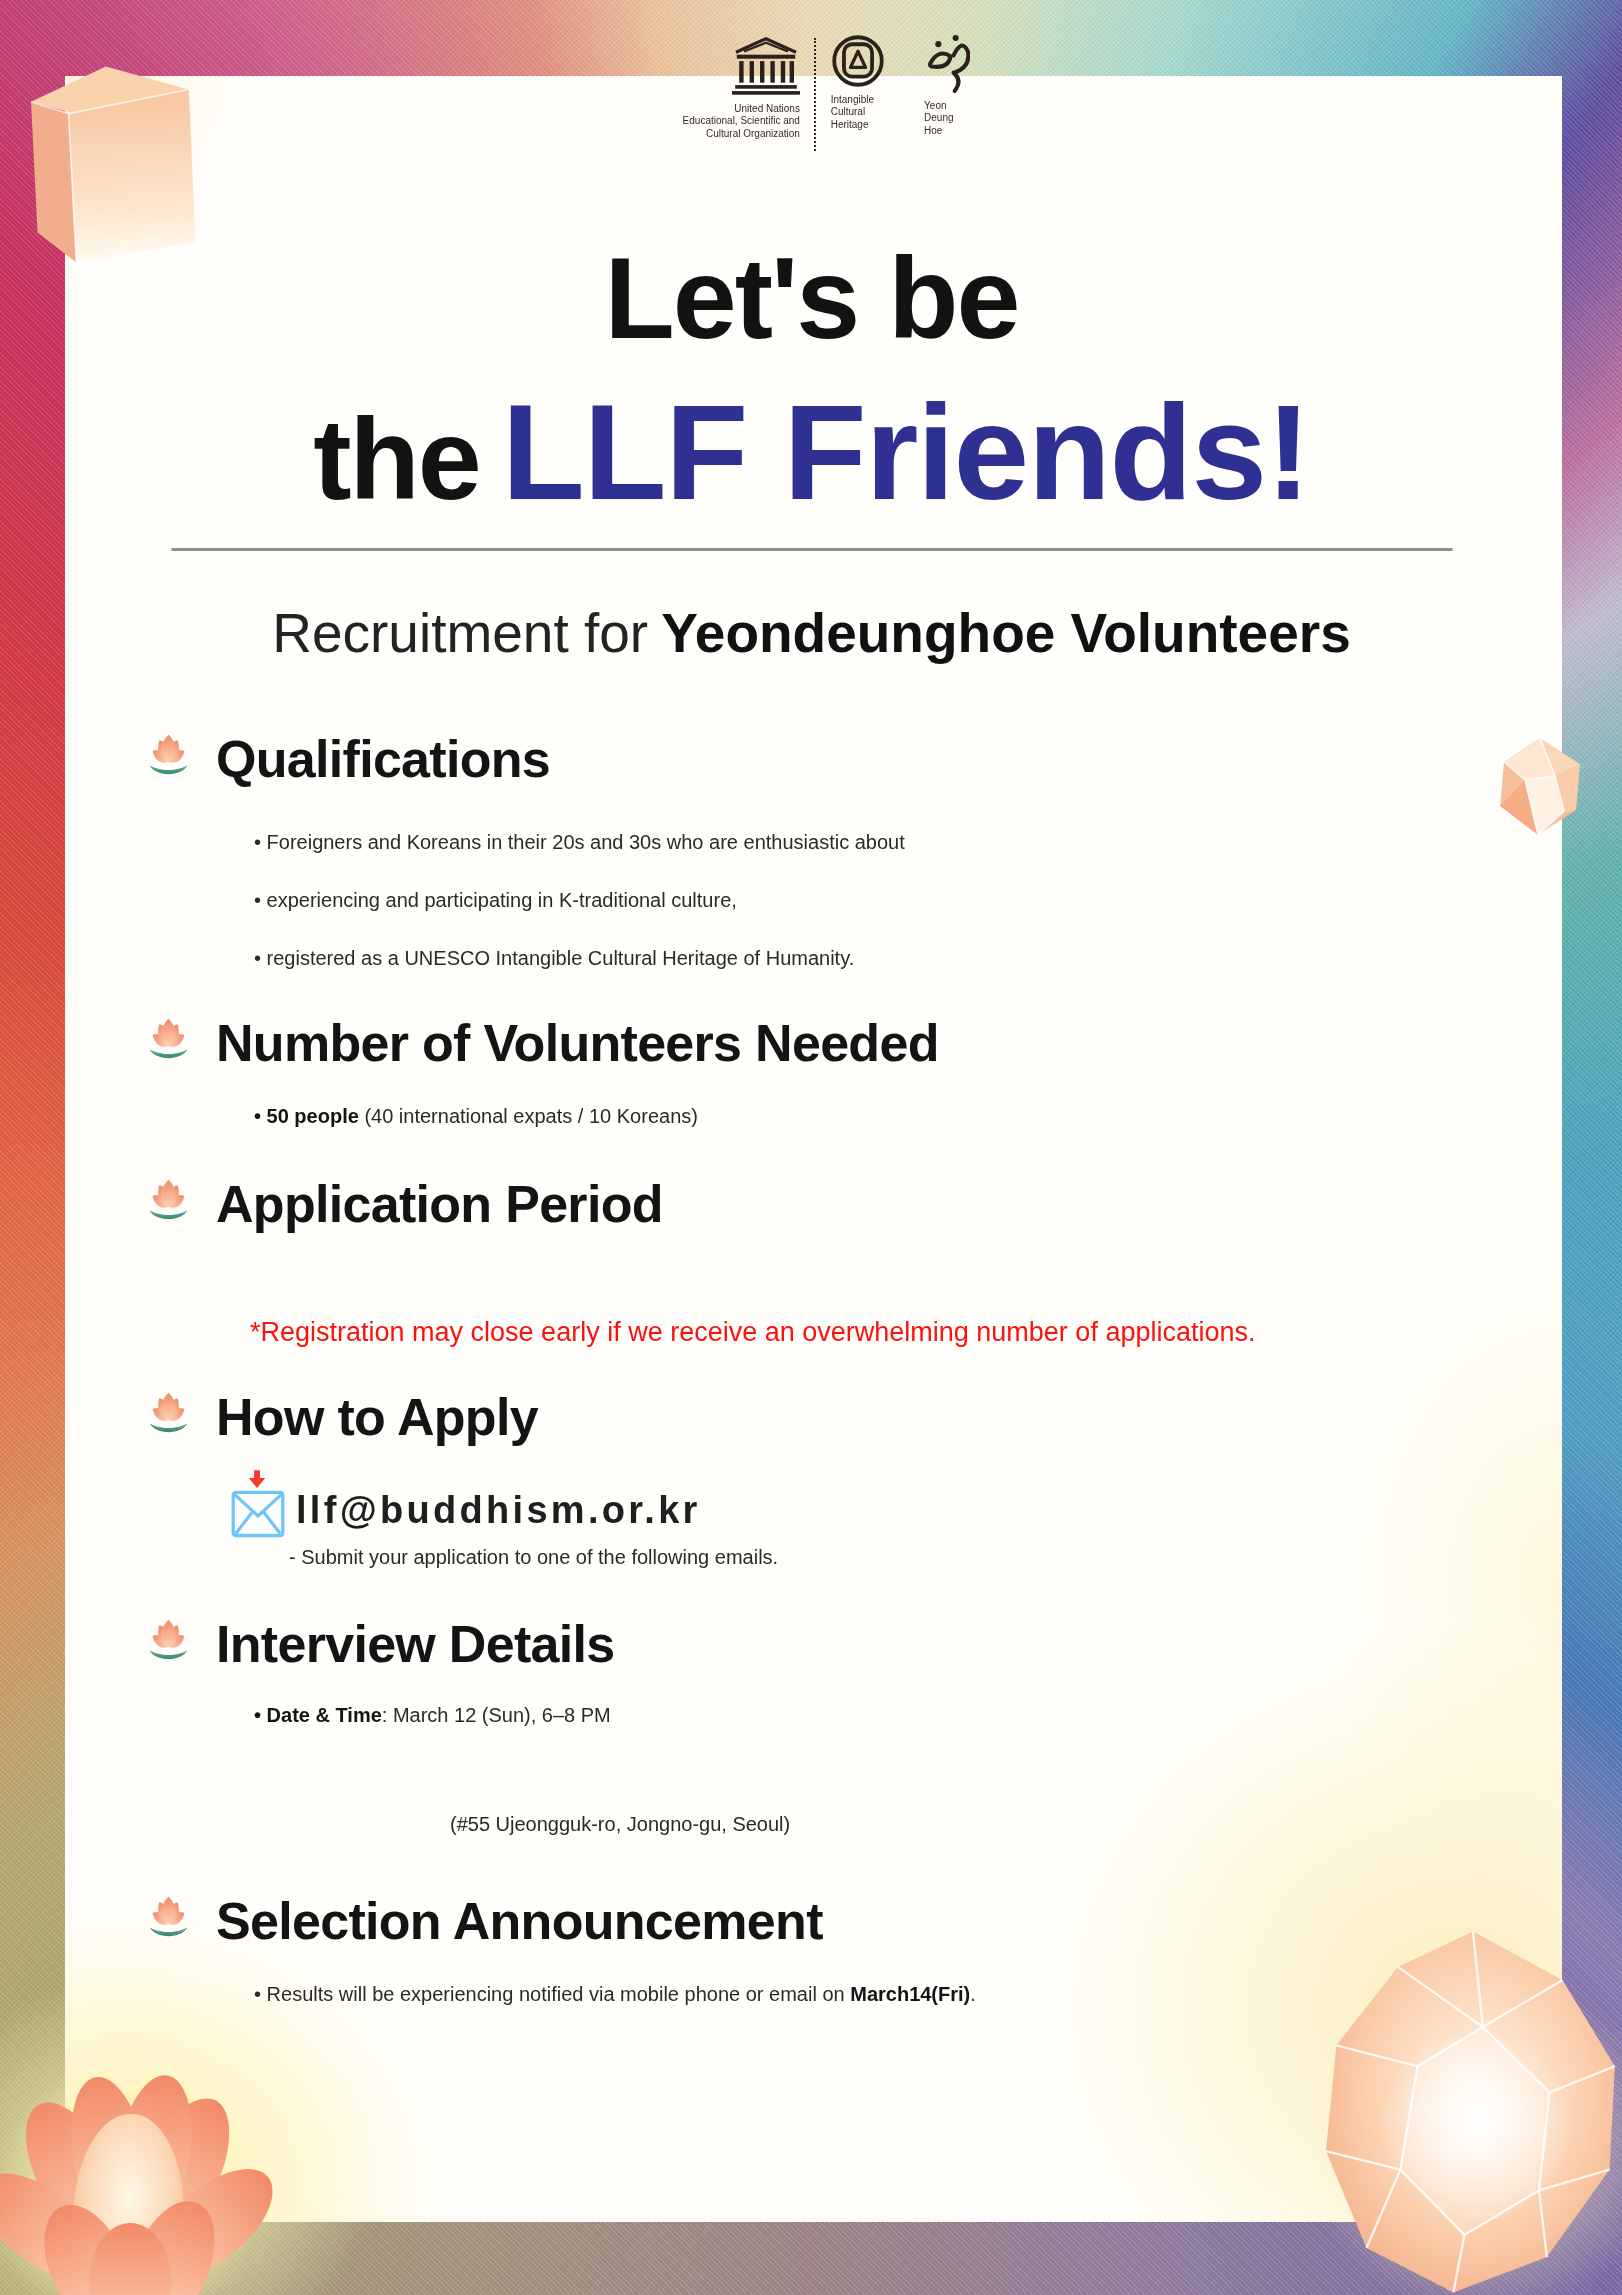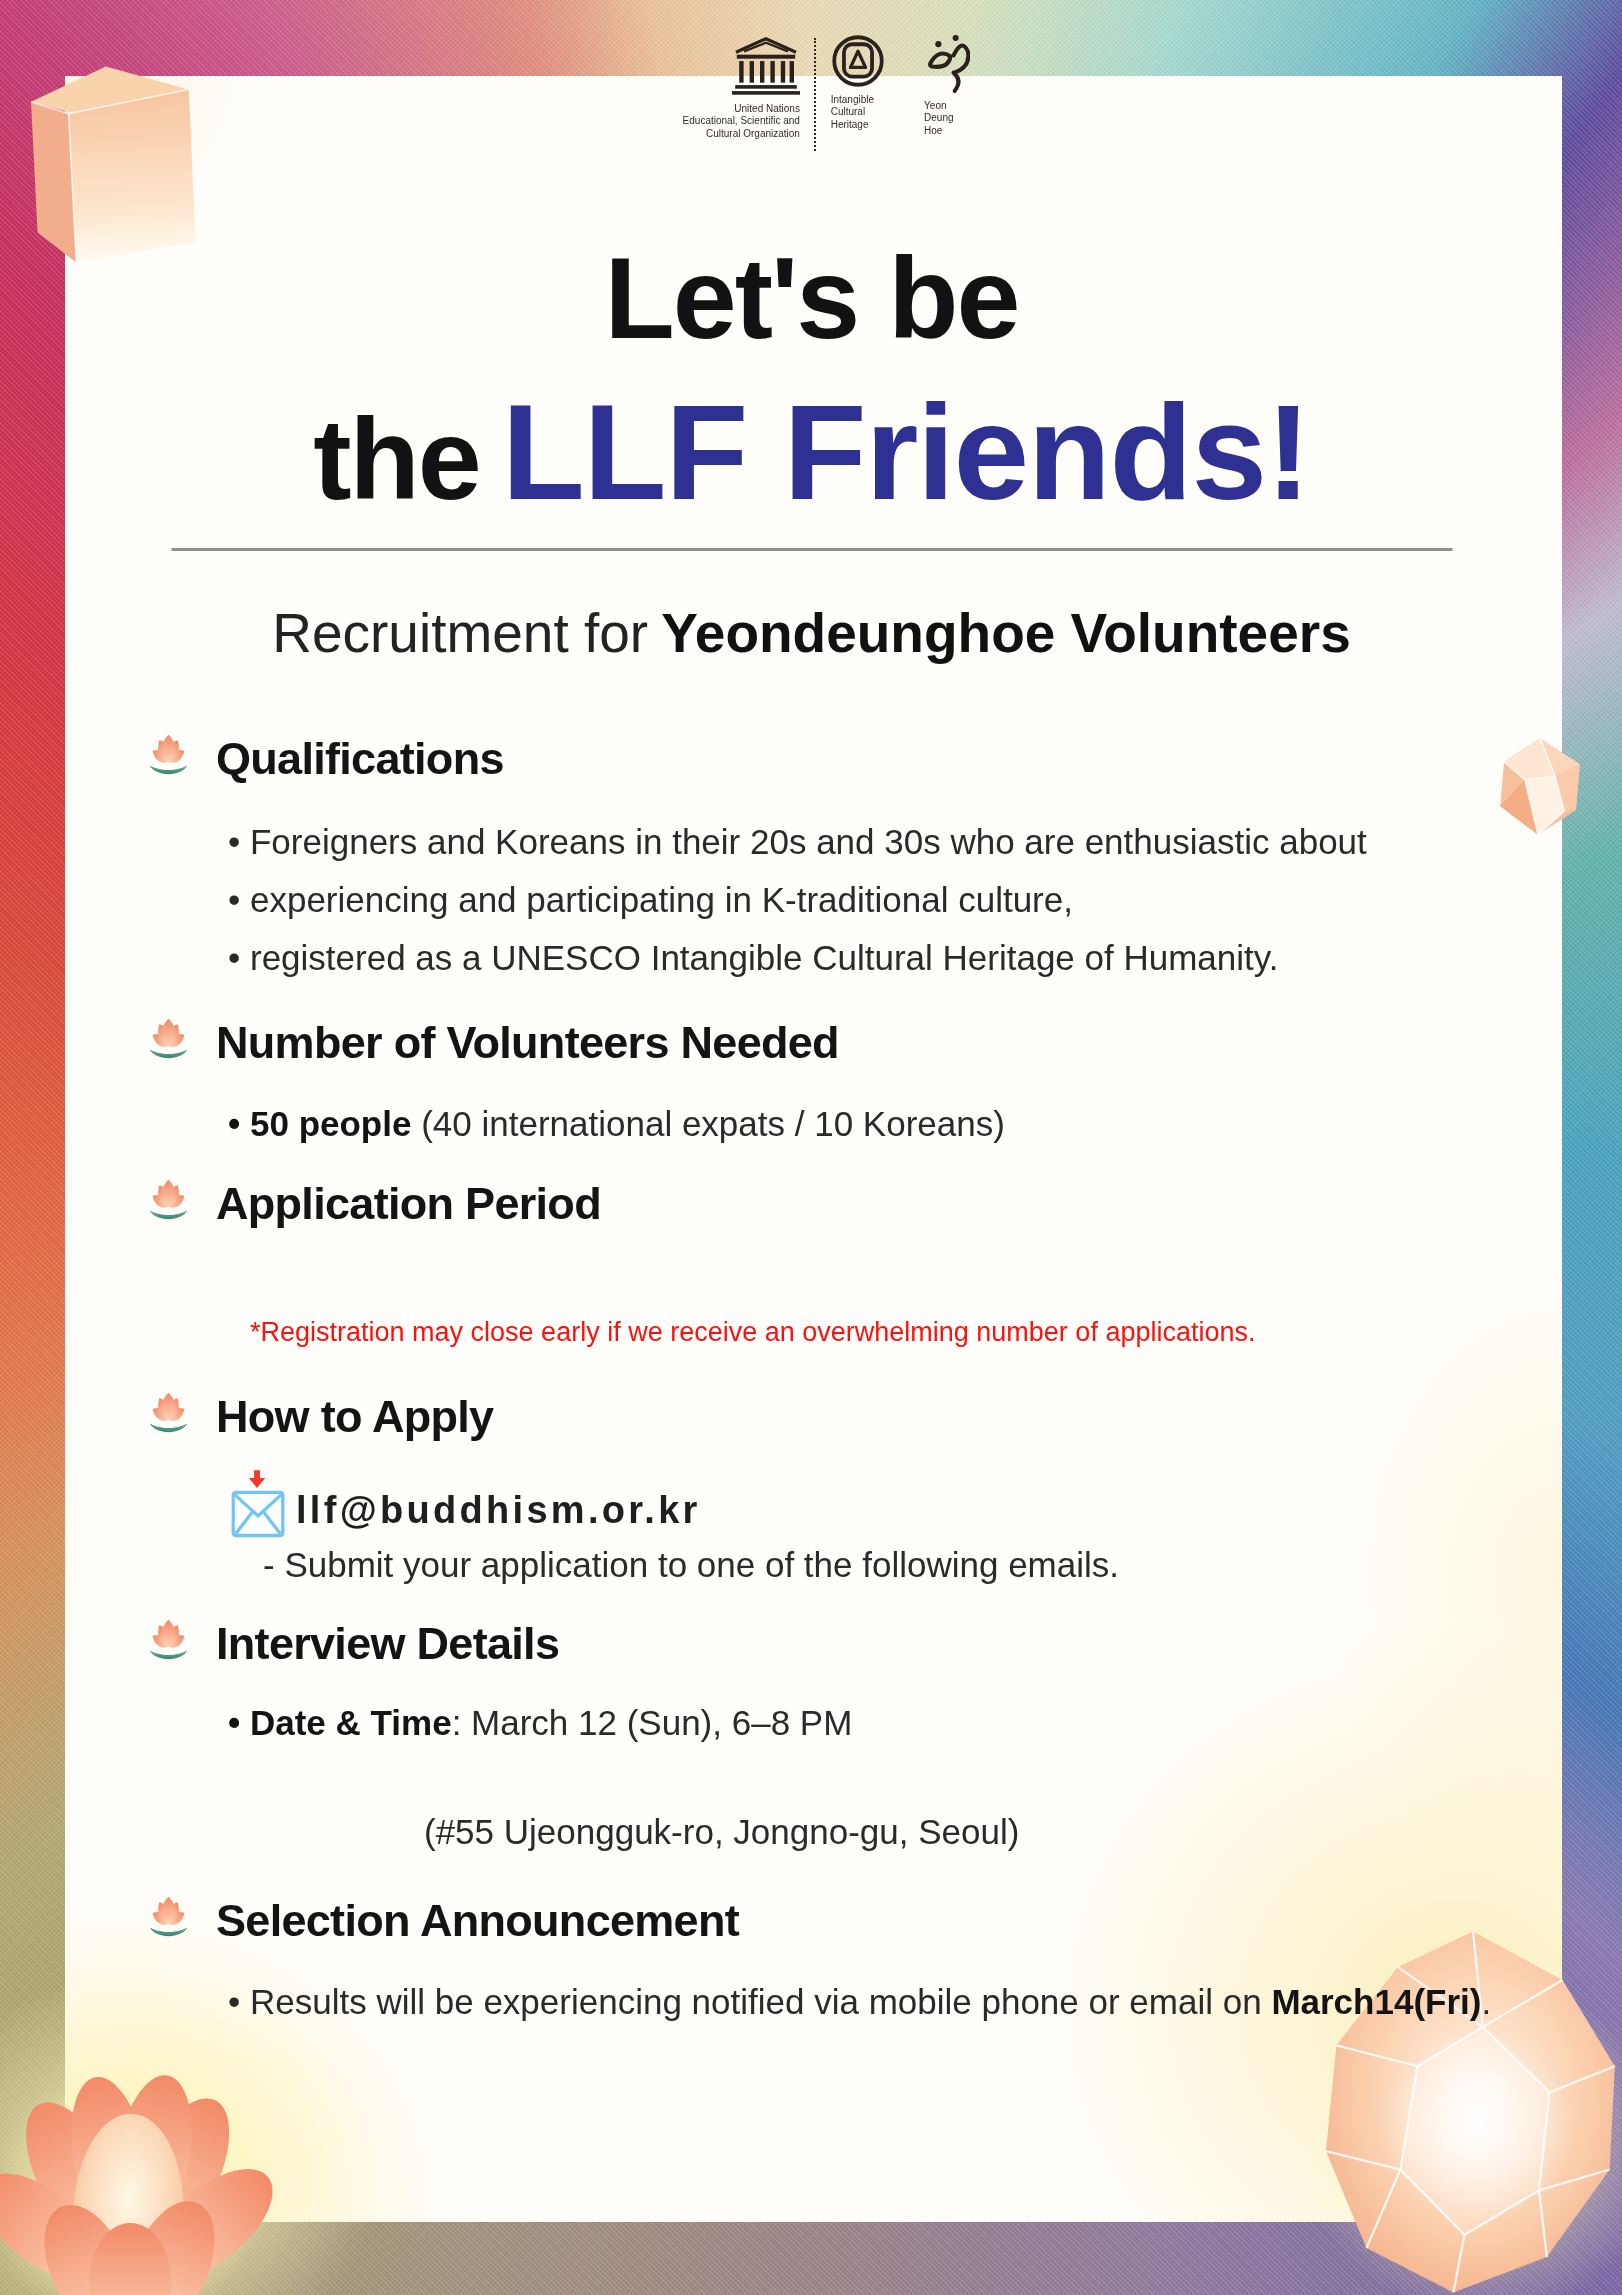--- a/index.html
+++ b/index.html
@@ -52,22 +52,22 @@
   .title2{top:378px; left:0; right:0; text-align:center; font-size:115px; font-weight:700;
     letter-spacing:-2px; color:#121212; line-height:1.1;}
   .title2 .hl{font-size:136px; letter-spacing:-1.3px;}
   .divider{position:absolute; z-index:5; top:548px; left:50%; transform:translateX(-50%);
     width:1281px; height:3.3px; background:#8f8f8f;}
   .subtitle{top:601px; left:0; right:0; text-align:center; font-size:55px; color:#232323;}
   .subtitle .b{font-weight:700; color:#111;}
 
   
   .sec-icon{position:absolute; z-index:5; left:145px; width:47px; height:47px;}
-  .heading{left:216px; font-size:45px; font-weight:700; letter-spacing:-0.7px; color:#141414; line-height:50px;}
-  .body{font-size:35px; line-height:58px;}
+  .heading{left:216px; font-size:52px; font-weight:700; letter-spacing:-0.7px; color:#141414; line-height:50px;}
+  .body{font-size:20px; line-height:58px;margin-left:26px;}
   .b{font-weight:700; color:#141414;}
   .note-red{font-size:27px; color:#fa120e;}
   .email-text{font-size:38px; letter-spacing:3.3px; color:#1f1f1f; font-weight:700;}
 </style>
 </head>
 <body>
 
 <div class="page">
 
   <svg width="0" height="0" style="position:absolute" aria-hidden="true">

